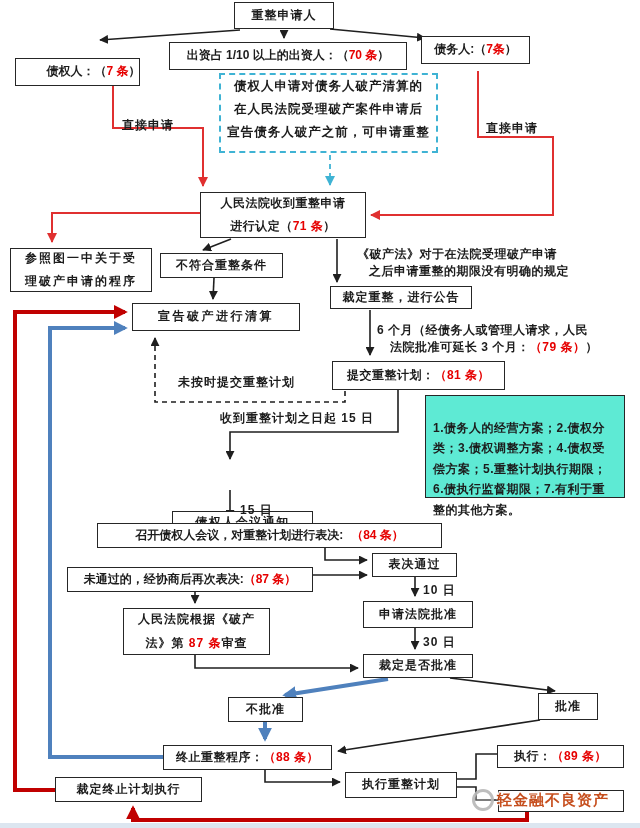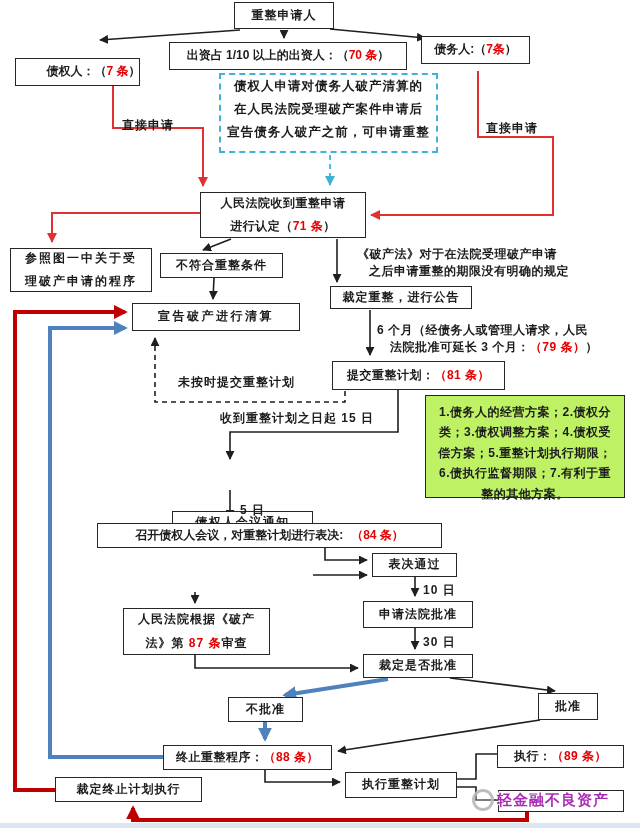--- a/index.html
+++ b/index.html
@@ -20,36 +20,36 @@
     position:absolute;font-size:12px;font-weight:bold;color:#1c1c1c;
     letter-spacing:1px;white-space:nowrap;z-index:4;line-height:1.4;
   }
   .lbl .rd{color:#e60000;}
   .dashedbox{
     position:absolute;box-sizing:border-box;border:2px dashed #3fb3d4;background:transparent;
     display:flex;flex-direction:column;align-items:center;justify-content:flex-start;
     font-size:12.5px;font-weight:bold;color:#1c1c1c;line-height:1.85;letter-spacing:1px;z-index:2;
   }
   .infobox{
-    position:absolute;box-sizing:border-box;border:1.5px solid #262626;background:#bef264;
+    position:absolute;box-sizing:border-box;border:1.5px solid #262626;background:#5eead4;
     font-size:12px;font-weight:bold;color:#1c1c1c;line-height:1.7;letter-spacing:0.5px;
-    padding:6px 7px;text-align:center;white-space:normal;z-index:3;
+    padding:22px 7px;text-align:left;white-space:normal;z-index:3;
   }
   svg.wires{position:absolute;left:0;top:0;z-index:1;}
   .botstrip{position:absolute;left:0;top:823px;width:640px;height:5px;background:#dce6f0;z-index:0;}
   .wm{
     position:absolute;left:472px;top:786px;width:160px;height:28px;z-index:6;
     display:flex;align-items:center;opacity:0.92;pointer-events:none;
   }
   .wm .ring{
     width:22px;height:22px;border-radius:50%;border:3px solid #b9b9b9;background:rgba(255,255,255,0.25);
     box-sizing:border-box;margin-right:3px;flex:0 0 auto;
   }
   .wm .wmtext{
-    font-size:15px;font-weight:bold;color:#a21caf;letter-spacing:1px;white-space:nowrap;
+    font-size:15px;font-weight:bold;color:#c2410c;letter-spacing:1px;white-space:nowrap;
     text-shadow:1px 1px 0 #fff,-1px -1px 0 #fff;
   }
 </style>
 </head>
 <body>
 
 <div id="stage">
 
   <svg class="wires" width="640" height="828" viewBox="0 0 640 828">
     <defs>
@@ -188,31 +188,35 @@
   <div class="infobox" style="left:425px;top:395px;width:200px;height:103px;">
     <span>1.债务人的经营方案；2.债权分类；3.债权调整方案；4.债权受偿方案；5.重整计划执行期限；6.债执行监督期限；7.有利于重整的其他方案。</span>
   </div>
 
   <div class="lbl" style="left:220px;top:410px;">收到重整计划之日起 15 日</div>
 
   <div class="box" style="left:172px;top:467px;width:141px;height:23px;letter-spacing:1.5px;margin-top:44px;">
     <span>债权人会议通知</span>
   </div>
 
-  <div class="lbl" style="left:240px;top:502px;">5 日</div>
+  <div class="lbl" style="left:240px;top:502px;">15 日</div>
 
   <div class="box" style="left:97px;top:523px;width:345px;height:25px;letter-spacing:0;gap:8px;">
     <span>召开债权人会议，对重整计划进行表决:</span>
       <span class="rd">（84 条）</span>
   </div>
 
   <div class="box" style="left:372px;top:553px;width:85px;height:24px;">
     <span>表决通过</span>
   </div>
 
+  <div class="box" style="left:67px;top:567px;width:246px;height:25px;letter-spacing:0;">
+    <span>未通过的，经协商后再次表决:</span>
+      <span class="rd">（87 条）</span>
+  </div>
 
   <div class="lbl" style="left:423px;top:582px;">10 日</div>
 
   <div class="box" style="left:363px;top:601px;width:110px;height:27px;">
 
     <span>申请法院批准</span>
   </div>
 
   <div class="box multi" style="left:123px;top:608px;width:147px;height:47px;letter-spacing:1px;">
     <span>人民法院根据《破产</span>

